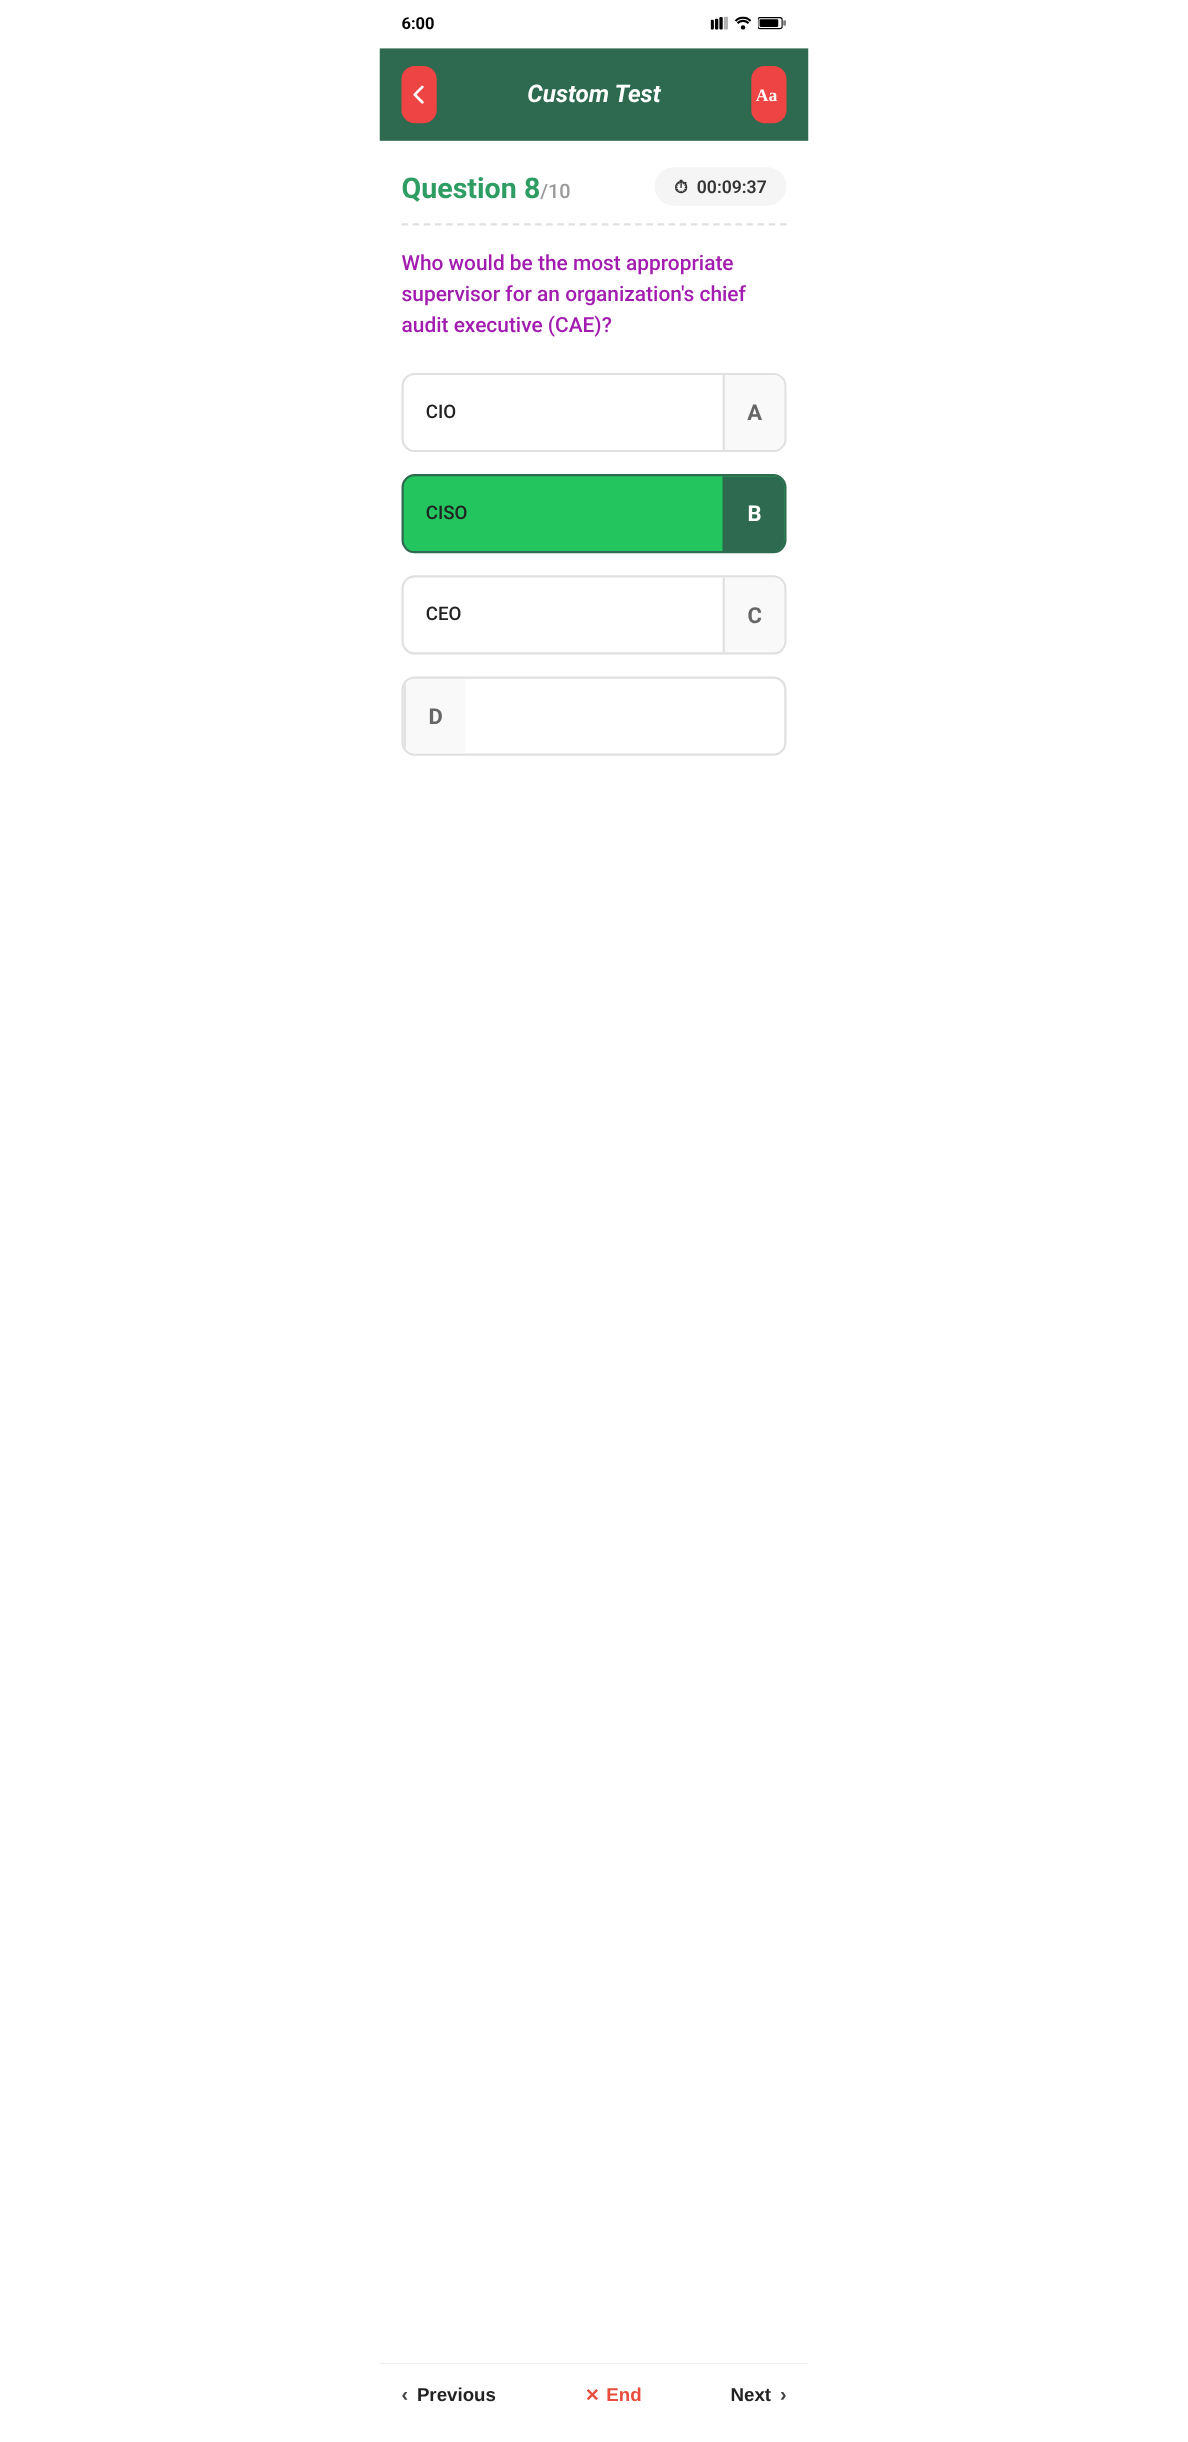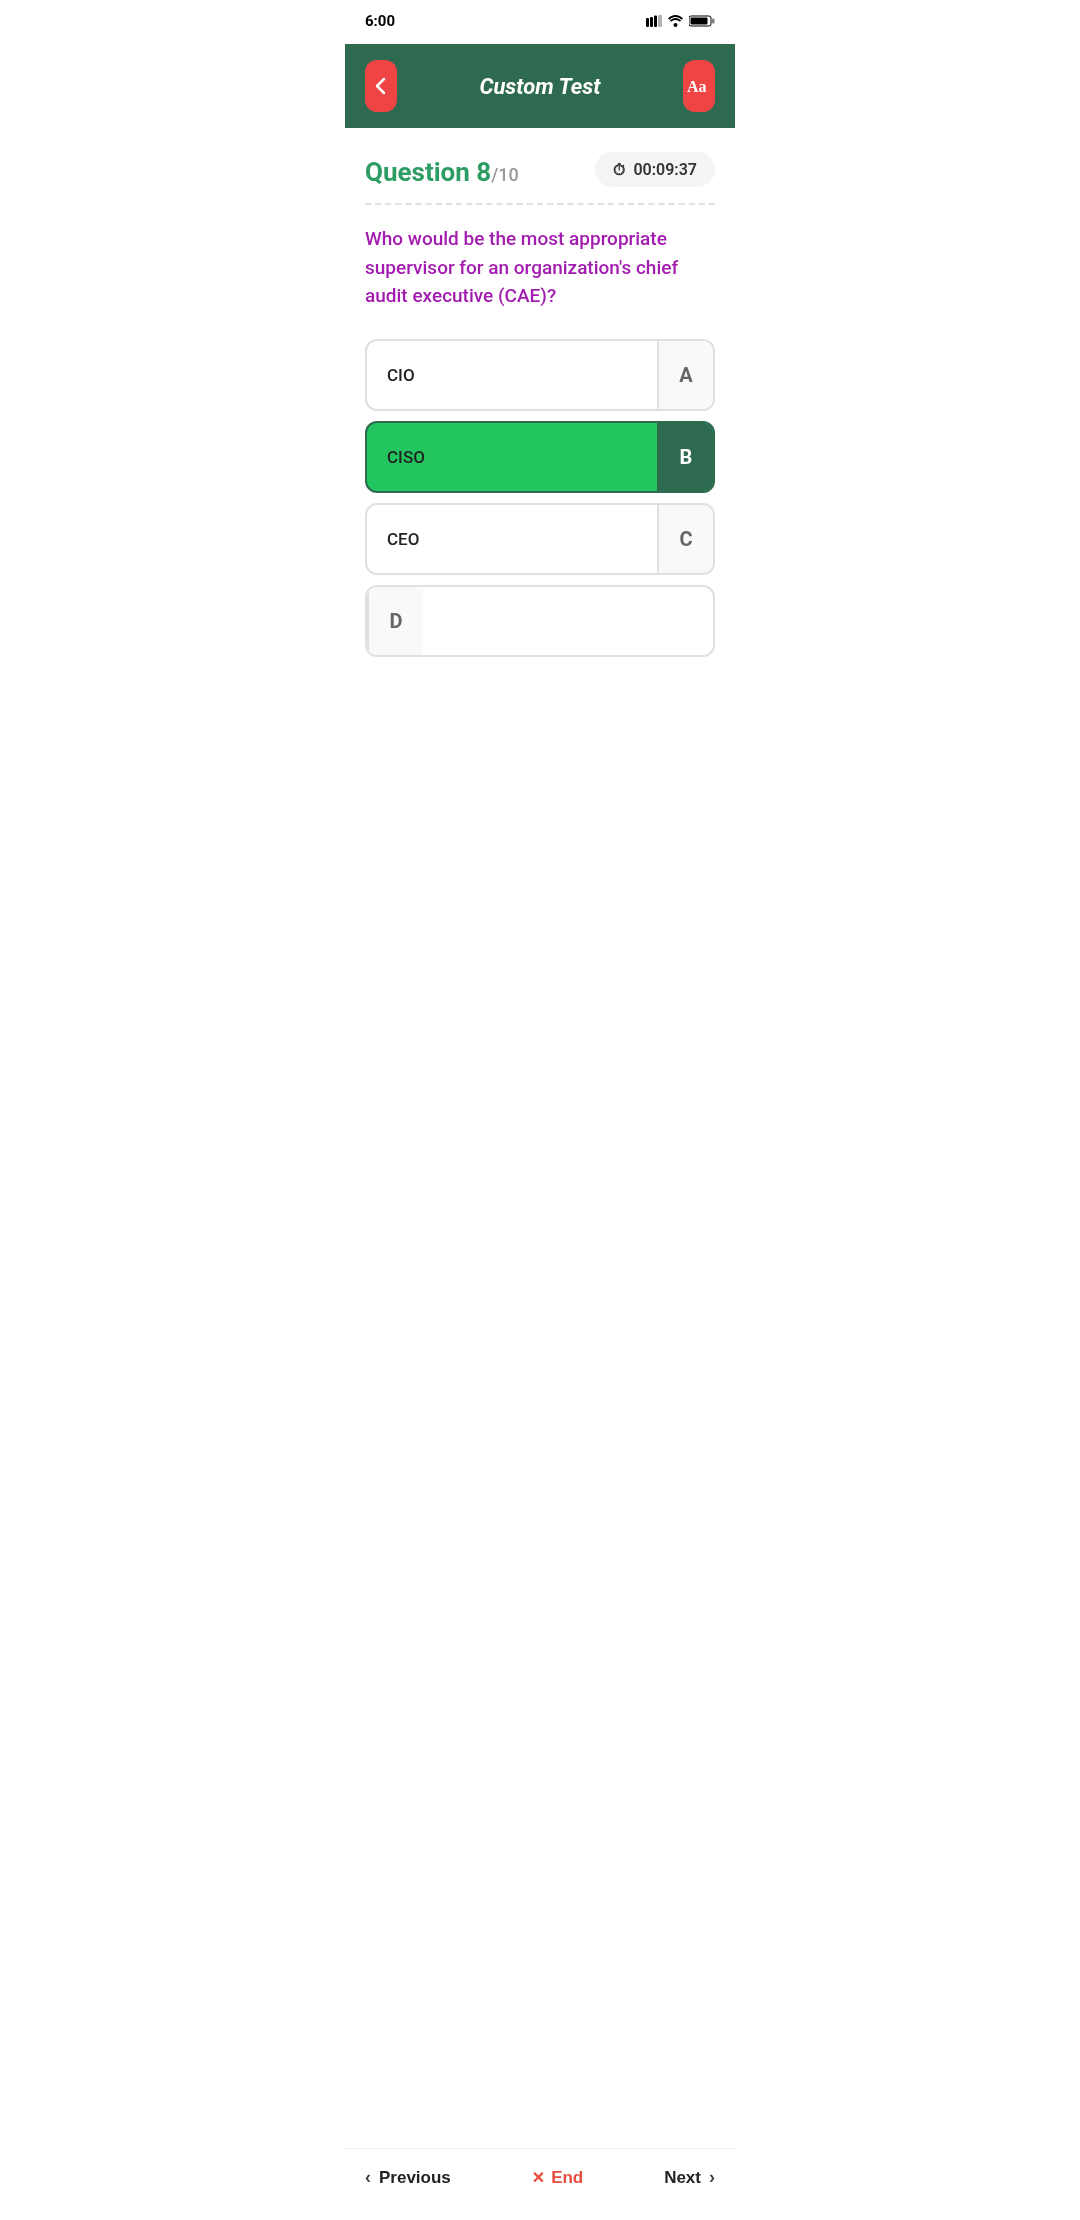--- a/index.html
+++ b/index.html
@@ -124,21 +124,21 @@
       font-weight: 500;
       color: #a21caf;
       line-height: 1.5;
       margin-bottom: 28px;
     }
 
     
     .options {
       display: flex;
       flex-direction: column;
-      gap: 10px;
+      gap: 20px;
       padding: 0 0 20px;
     }
 
     .option {
       display: flex;
       align-items: center;
       border: 2px solid #e0e0e0;
       border-radius: 12px;
       overflow: hidden;
       cursor: pointer;

